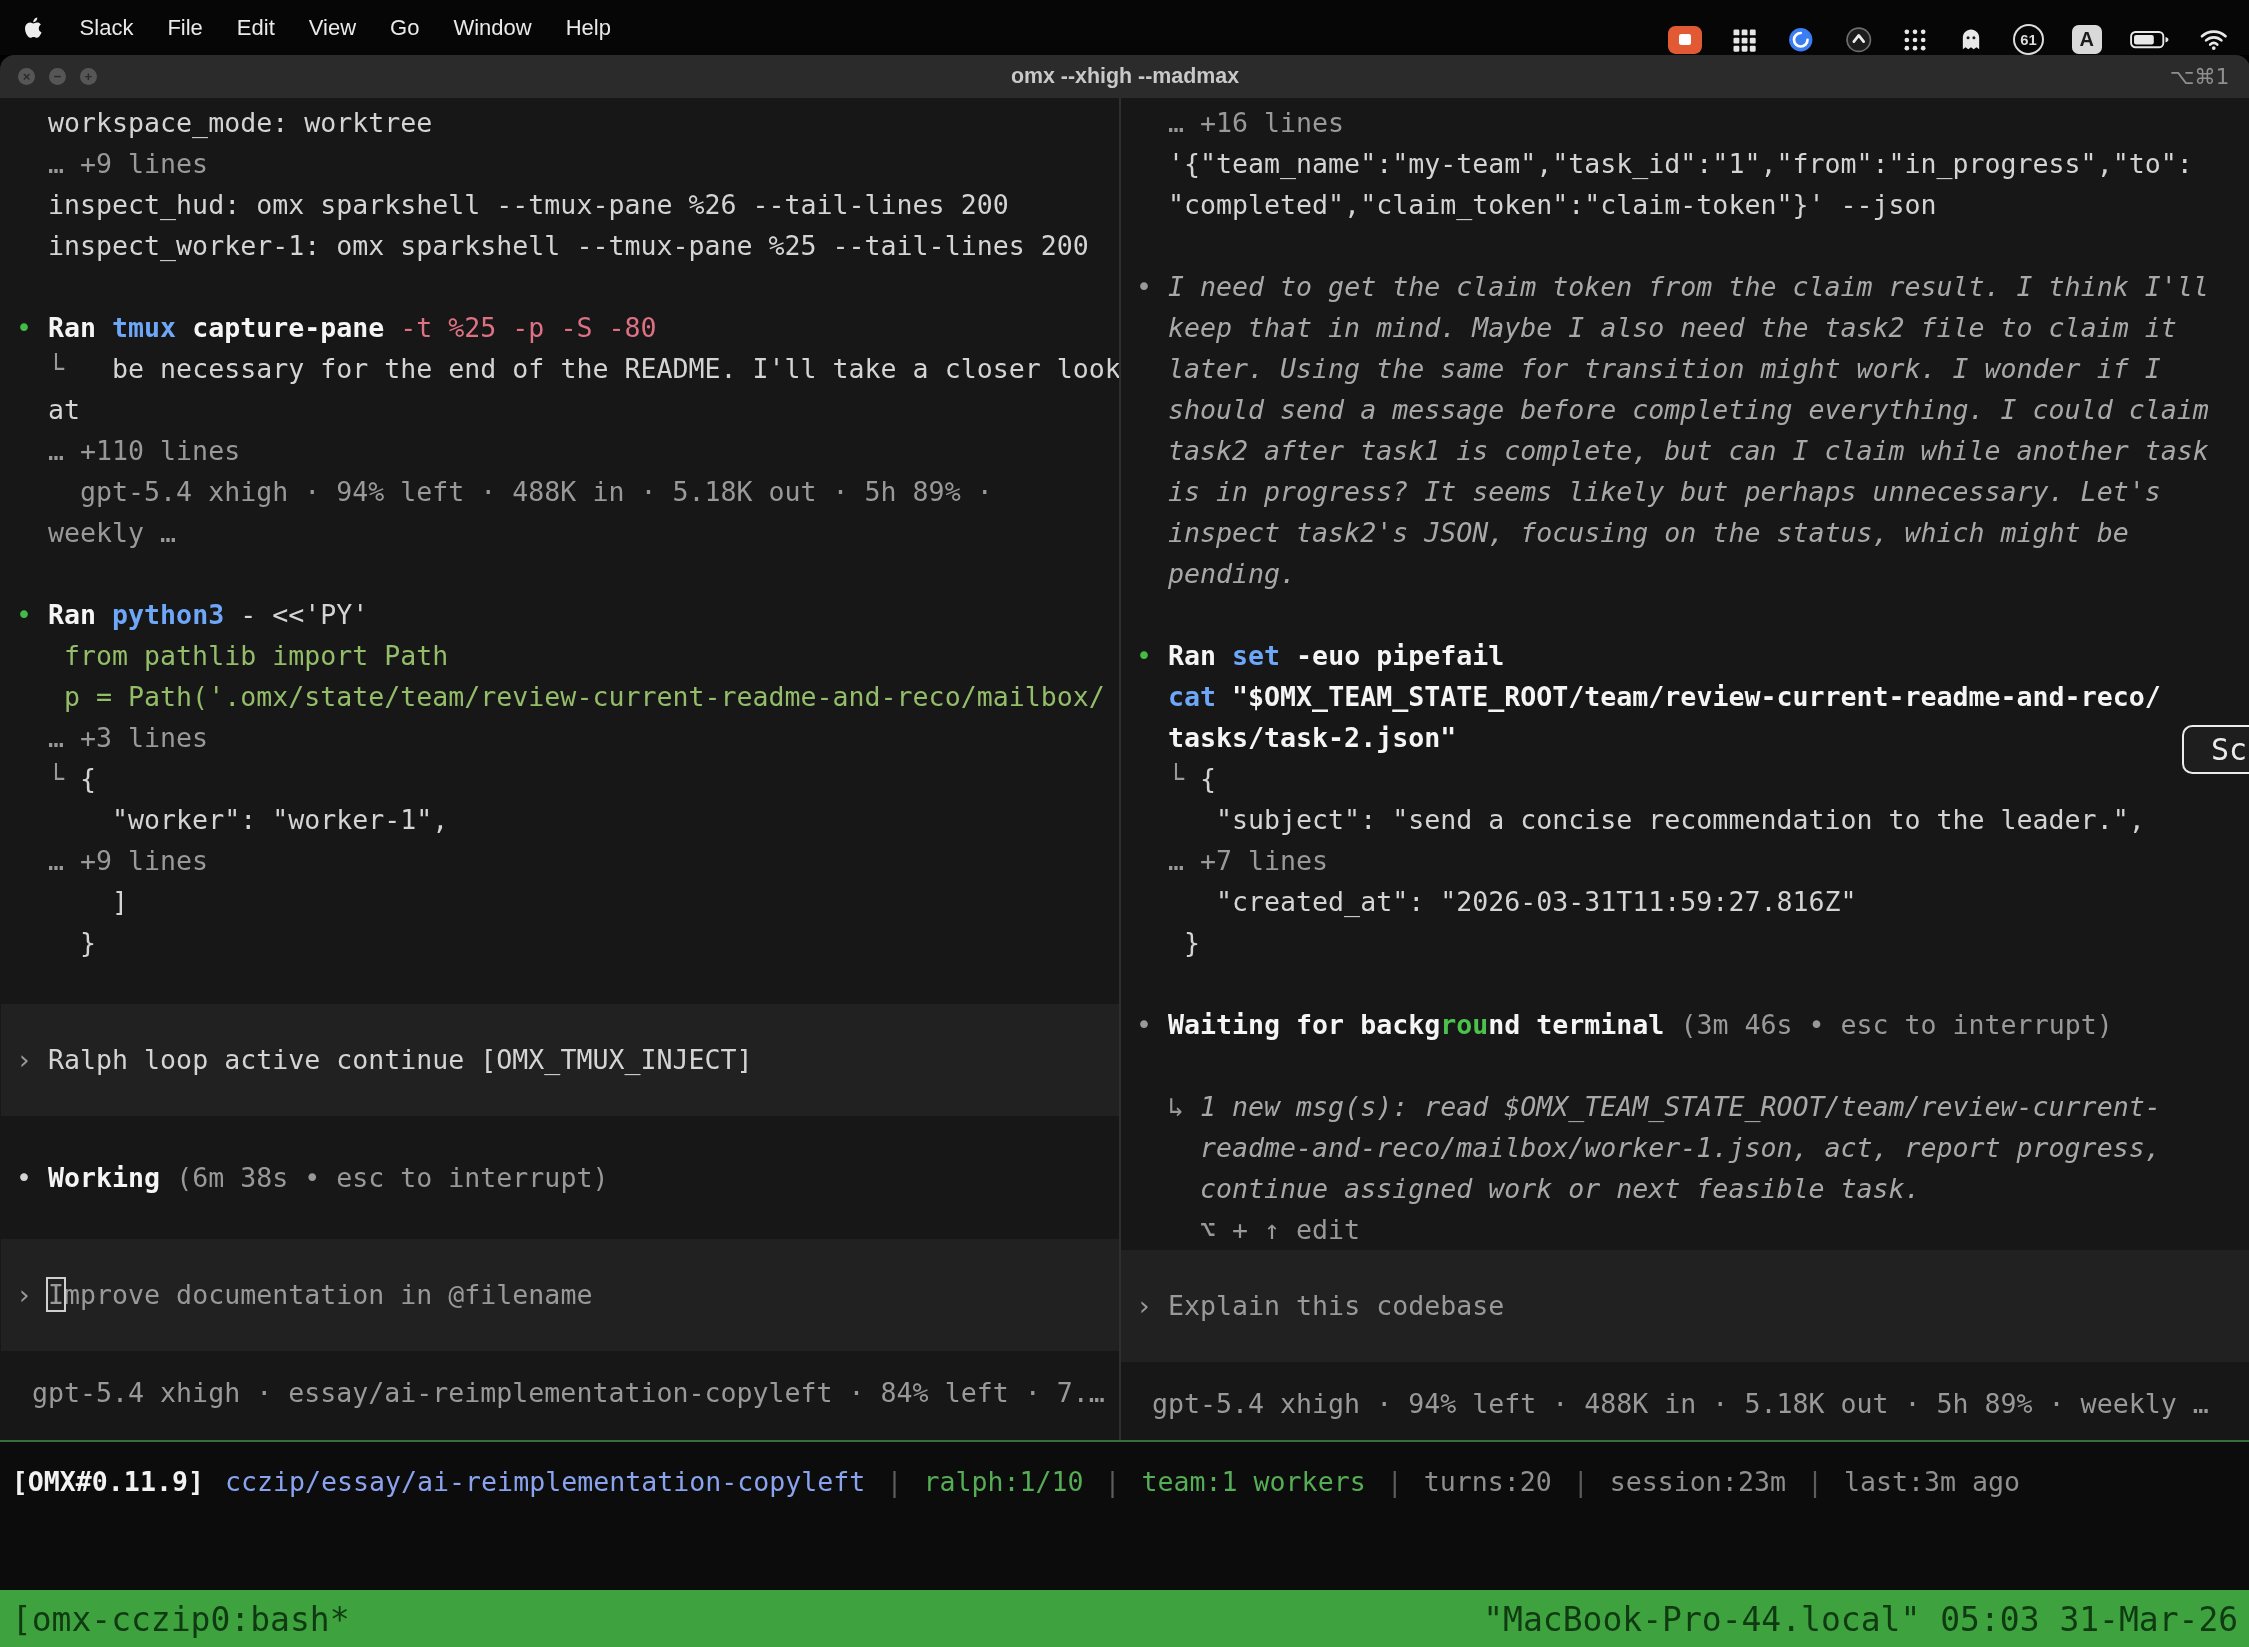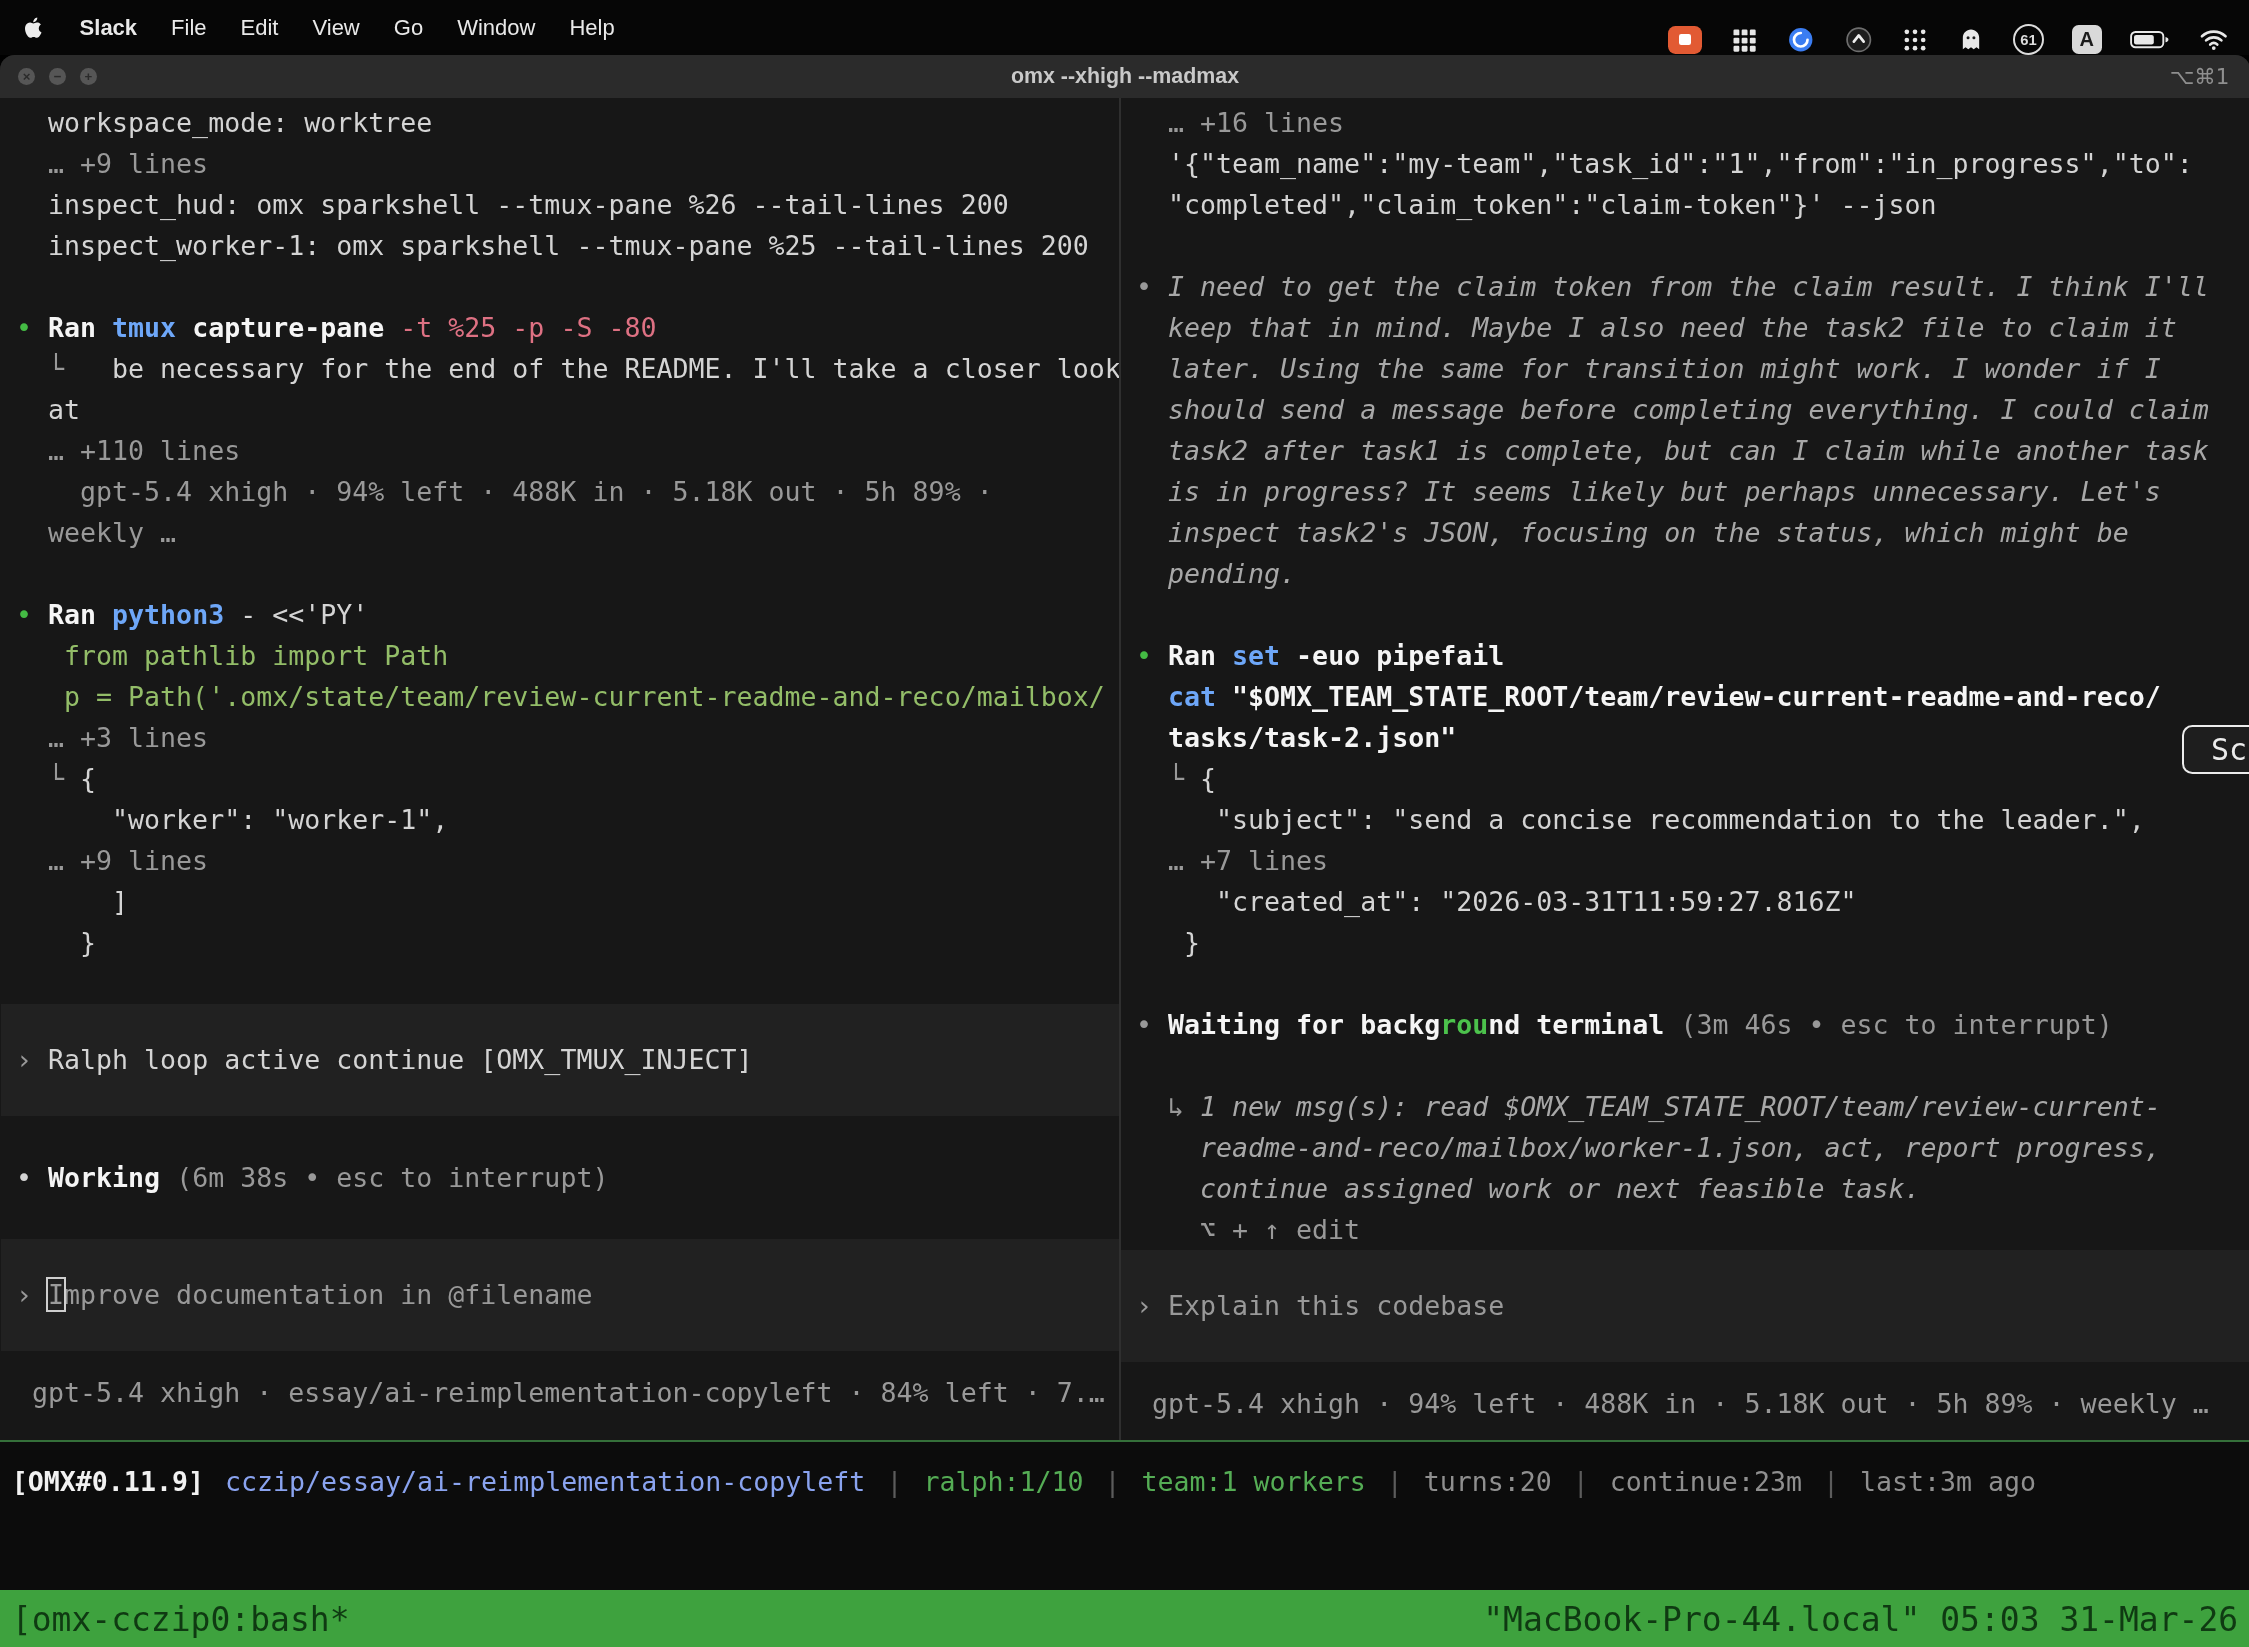--- a/index.html
+++ b/index.html
@@ -4,21 +4,21 @@
 <style>
   * { box-sizing: border-box; margin: 0; padding: 0; }
   html,body { width:2250px; height:1648px; background:#000; overflow:hidden; }
   body { font-family:"Liberation Sans","DejaVu Sans",sans-serif; position:relative; }
 
   
   .menubar{ height:55px; background:#060606; display:flex; justify-content:space-between;
             align-items:center; padding:0 22px; color:#ededed; font-size:22px; }
   .mb-left{ display:flex; align-items:center; gap:34px; }
   .mb-item{ color:#e9e9e9; }
-  .mb-item.app{ font-weight:700; }
+  .mb-item.app{ font-weight:400; }
   .apple{ display:flex; align-items:center; }
   .mb-right{ display:flex; align-items:center; gap:28px; }
   .mb-ic{ display:flex; align-items:center; justify-content:center;margin-top:24px; }
   .rec{ width:34px; height:28px; border-radius:7.4px; background:#e25a33;
         display:flex; align-items:center; justify-content:center; }
   .rec-inner{ width:11.8px; height:11.8px; background:#fff; border-radius:2.2px; }
   .badgeA{ width:29.5px; height:29.5px; border-radius:6.6px; background:#d9d9d9; color:#1b1b1b;
            font-weight:700; font-size:20px; display:flex; align-items:center; justify-content:center; }
   .gauge{ width:31px; height:31px; border-radius:50%; border:2.2px solid #dcdcdc; color:#dcdcdc;
           font-size:14.8px; display:flex; align-items:center; justify-content:center; font-weight:700; }
@@ -196,21 +196,21 @@
     <div class="omx-status">
       <span class="ov">[OMX#0.11.9]</span>
       <span class="op">cczip/essay/ai-reimplementation-copyleft</span>
       <span class="osep">|</span>
       <span class="og">ralph:1/10</span>
       <span class="osep">|</span>
       <span class="og">team:1 workers</span>
       <span class="osep">|</span>
       <span class="od">turns:20</span>
       <span class="osep">|</span>
-      <span class="od">continue:23m</span>
+      <span class="od">session:23m</span>
       <span class="osep">|</span>
       <span class="od">last:3m ago</span>
     </div>
     <div class="filler"></div>
     <div class="tmux-bar">
       <span>[omx-cczip0:bash*</span>
       <span>"MacBook-Pro-44.local" 05:03 31-Mar-26</span>
     </div>
   </div>
 

